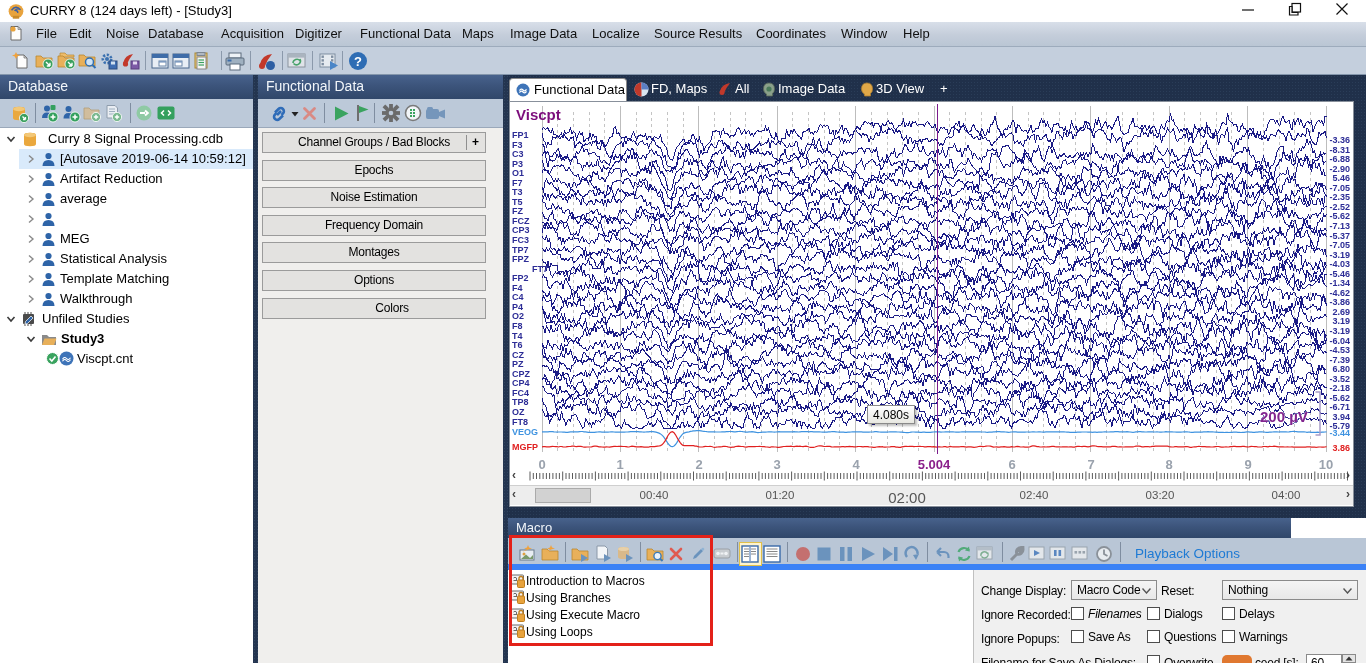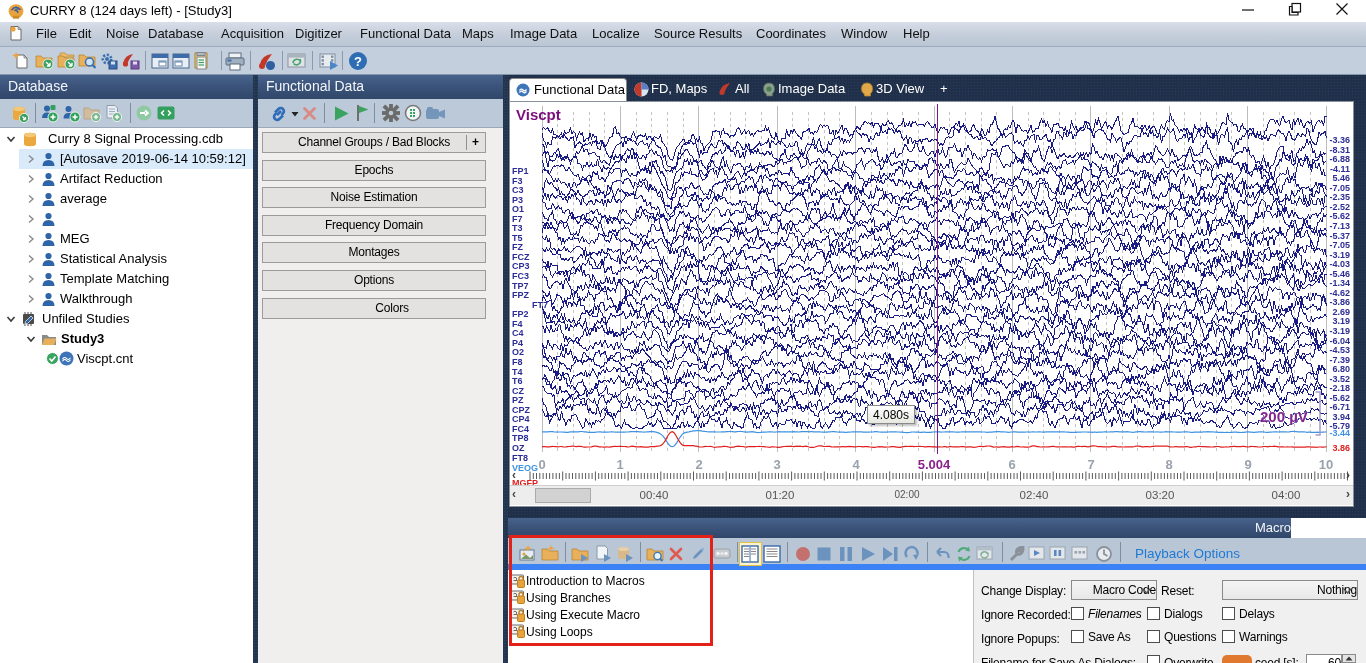--- a/index.html
+++ b/index.html
@@ -16,24 +16,24 @@
 #fdpanel{position:absolute;left:258px;top:75px;width:245px;height:588px;background:#f0efed;}
 .vsep{position:absolute;top:75px;width:5px;height:588px;background:#243550;background-image:radial-gradient(#31455f 0.7px,transparent 0.8px);background-size:3px 3px;}
 #rightzone{position:absolute;left:508px;top:75px;width:858px;height:443px;background:#20304a;background-image:radial-gradient(#2a3d58 0.8px,transparent 0.9px);background-size:3px 3px;}
 .row{position:absolute;left:0;width:253px;height:20px;font-size:13px;color:#000;}
 .row .lbl{position:absolute;top:2px;}
 .tbtn{position:absolute;left:262px;width:224px;height:21px;background:#e3e2e0;border:1px solid #9b9b9b;font-size:12px;letter-spacing:-0.2px;color:#000;text-align:center;line-height:19px;}
 #tabbar{position:absolute;left:508px;top:75px;width:858px;height:26px;}
 .tab{position:absolute;top:3px;height:23px;font-size:13px;color:#fff;}
 .tab.active{background:#fff;color:#000;border-radius:4px 4px 0 0;border:1px solid #8a8a8a;border-bottom:none;}
 #plot{position:absolute;left:509px;top:101px;width:845px;height:406px;background:#fff;border:1px solid #88909b;}
-.chlbl{position:absolute;left:2px;font-size:9px;font-weight:bold;color:#2c2c96;line-height:9px;margin-top:36px;}
+.chlbl{position:absolute;left:2px;font-size:9px;font-weight:bold;color:#2c2c96;line-height:9px;}
 .chval{position:absolute;right:3px;font-size:9px;font-weight:bold;color:#2c2c96;line-height:9px;text-align:right;}
 .axnum{position:absolute;font-size:13px;font-weight:bold;color:#9aa2ad;text-align:center;width:40px;}
-#macro{position:absolute;left:508px;top:518px;width:783px;height:145px;background:#404040;text-align:right;}
+#macro{position:absolute;left:508px;top:518px;width:783px;height:145px;background:#404040;}
 #macro .hdr{height:20px;font-size:13px;line-height:19px;}
 #mtool{position:absolute;left:0;top:20px;width:858px;height:32px;background:#b9c6d6;border-bottom:6px solid #3b82f6;}
 #mlist{position:absolute;left:0;top:52px;width:466px;height:93px;background:#fff;border-right:1px solid #c0c0c0;}
 .mrow{position:absolute;left:4px;height:17px;font-size:12px;color:#000;}
 #mopts{position:absolute;left:466px;top:52px;width:392px;height:93px;background:#f0f0f0;font-size:12px;letter-spacing:-0.2px;color:#000;}
 .cb{position:absolute;width:13px;height:13px;background:#fff;border:1px solid #4d4d4d;}
 .combo{position:absolute;height:20px;background:linear-gradient(#f4f4f4,#e8e8e8);border:1px solid #8a8a8a;font-size:12px;letter-spacing:-0.2px;padding:2px 0 0 5px;}
 #redrect{position:absolute;left:509px;top:535px;width:204px;height:111px;border:3px solid #e32119;z-index:50;}
 </style></head><body>
 <div id="titlebar">
@@ -501,21 +501,21 @@
       <path d="M20.0 369.5V378.5 M23.3 371.0V377.0 M26.5 371.0V377.0 M29.8 371.0V377.0 M33.1 371.0V377.0 M36.4 371.0V377.0 M39.6 371.0V377.0 M42.9 371.0V377.0 M46.2 371.0V377.0 M49.4 371.0V377.0 M52.7 369.5V378.5 M56.0 371.0V377.0 M59.2 371.0V377.0 M62.5 371.0V377.0 M65.8 371.0V377.0 M69.1 371.0V377.0 M72.3 371.0V377.0 M75.6 371.0V377.0 M78.9 371.0V377.0 M82.1 371.0V377.0 M85.4 369.5V378.5 M88.7 371.0V377.0 M91.9 371.0V377.0 M95.2 371.0V377.0 M98.5 371.0V377.0 M101.7 371.0V377.0 M105.0 371.0V377.0 M108.3 371.0V377.0 M111.6 371.0V377.0 M114.8 371.0V377.0 M118.1 369.5V378.5 M121.4 371.0V377.0 M124.6 371.0V377.0 M127.9 371.0V377.0 M131.2 371.0V377.0 M134.4 371.0V377.0 M137.7 371.0V377.0 M141.0 371.0V377.0 M144.3 371.0V377.0 M147.5 371.0V377.0 M150.8 369.5V378.5 M154.1 371.0V377.0 M157.3 371.0V377.0 M160.6 371.0V377.0 M163.9 371.0V377.0 M167.2 371.0V377.0 M170.4 371.0V377.0 M173.7 371.0V377.0 M177.0 371.0V377.0 M180.2 371.0V377.0 M183.5 369.5V378.5 M186.8 371.0V377.0 M190.0 371.0V377.0 M193.3 371.0V377.0 M196.6 371.0V377.0 M199.9 371.0V377.0 M203.1 371.0V377.0 M206.4 371.0V377.0 M209.7 371.0V377.0 M212.9 371.0V377.0 M216.2 369.5V378.5 M219.5 371.0V377.0 M222.7 371.0V377.0 M226.0 371.0V377.0 M229.3 371.0V377.0 M232.6 371.0V377.0 M235.8 371.0V377.0 M239.1 371.0V377.0 M242.4 371.0V377.0 M245.6 371.0V377.0 M248.9 369.5V378.5 M252.2 371.0V377.0 M255.4 371.0V377.0 M258.7 371.0V377.0 M262.0 371.0V377.0 M265.3 371.0V377.0 M268.5 371.0V377.0 M271.8 371.0V377.0 M275.1 371.0V377.0 M278.3 371.0V377.0 M281.6 369.5V378.5 M284.9 371.0V377.0 M288.1 371.0V377.0 M291.4 371.0V377.0 M294.7 371.0V377.0 M298.0 371.0V377.0 M301.2 371.0V377.0 M304.5 371.0V377.0 M307.8 371.0V377.0 M311.0 371.0V377.0 M314.3 369.5V378.5 M317.6 371.0V377.0 M320.8 371.0V377.0 M324.1 371.0V377.0 M327.4 371.0V377.0 M330.6 371.0V377.0 M333.9 371.0V377.0 M337.2 371.0V377.0 M340.5 371.0V377.0 M343.7 371.0V377.0 M347.0 369.5V378.5 M350.3 371.0V377.0 M353.5 371.0V377.0 M356.8 371.0V377.0 M360.1 371.0V377.0 M363.3 371.0V377.0 M366.6 371.0V377.0 M369.9 371.0V377.0 M373.2 371.0V377.0 M376.4 371.0V377.0 M379.7 369.5V378.5 M383.0 371.0V377.0 M386.2 371.0V377.0 M389.5 371.0V377.0 M392.8 371.0V377.0 M396.0 371.0V377.0 M399.3 371.0V377.0 M402.6 371.0V377.0 M405.9 371.0V377.0 M409.1 371.0V377.0 M412.4 369.5V378.5 M415.7 371.0V377.0 M418.9 371.0V377.0 M422.2 371.0V377.0 M425.5 371.0V377.0 M428.7 371.0V377.0 M432.0 371.0V377.0 M435.3 371.0V377.0 M438.6 371.0V377.0 M441.8 371.0V377.0 M445.1 369.5V378.5 M448.4 371.0V377.0 M451.6 371.0V377.0 M454.9 371.0V377.0 M458.2 371.0V377.0 M461.4 371.0V377.0 M464.7 371.0V377.0 M468.0 371.0V377.0 M471.3 371.0V377.0 M474.5 371.0V377.0 M477.8 369.5V378.5 M481.1 371.0V377.0 M484.3 371.0V377.0 M487.6 371.0V377.0 M490.9 371.0V377.0 M494.1 371.0V377.0 M497.4 371.0V377.0 M500.7 371.0V377.0 M504.0 371.0V377.0 M507.2 371.0V377.0 M510.5 369.5V378.5 M513.8 371.0V377.0 M517.0 371.0V377.0 M520.3 371.0V377.0 M523.6 371.0V377.0 M526.8 371.0V377.0 M530.1 371.0V377.0 M533.4 371.0V377.0 M536.7 371.0V377.0 M539.9 371.0V377.0 M543.2 369.5V378.5 M546.5 371.0V377.0 M549.7 371.0V377.0 M553.0 371.0V377.0 M556.3 371.0V377.0 M559.5 371.0V377.0 M562.8 371.0V377.0 M566.1 371.0V377.0 M569.4 371.0V377.0 M572.6 371.0V377.0 M575.9 369.5V378.5 M579.2 371.0V377.0 M582.4 371.0V377.0 M585.7 371.0V377.0 M589.0 371.0V377.0 M592.2 371.0V377.0 M595.5 371.0V377.0 M598.8 371.0V377.0 M602.1 371.0V377.0 M605.3 371.0V377.0 M608.6 369.5V378.5 M611.9 371.0V377.0 M615.1 371.0V377.0 M618.4 371.0V377.0 M621.7 371.0V377.0 M624.9 371.0V377.0 M628.2 371.0V377.0 M631.5 371.0V377.0 M634.8 371.0V377.0 M638.0 371.0V377.0 M641.3 369.5V378.5 M644.6 371.0V377.0 M647.8 371.0V377.0 M651.1 371.0V377.0 M654.4 371.0V377.0 M657.6 371.0V377.0 M660.9 371.0V377.0 M664.2 371.0V377.0 M667.5 371.0V377.0 M670.7 371.0V377.0 M674.0 369.5V378.5 M677.3 371.0V377.0 M680.5 371.0V377.0 M683.8 371.0V377.0 M687.1 371.0V377.0 M690.3 371.0V377.0 M693.6 371.0V377.0 M696.9 371.0V377.0 M700.2 371.0V377.0 M703.4 371.0V377.0 M706.7 369.5V378.5 M710.0 371.0V377.0 M713.2 371.0V377.0 M716.5 371.0V377.0 M719.8 371.0V377.0 M723.0 371.0V377.0 M726.3 371.0V377.0 M729.6 371.0V377.0 M732.9 371.0V377.0 M736.1 371.0V377.0 M739.4 369.5V378.5 M742.7 371.0V377.0 M745.9 371.0V377.0 M749.2 371.0V377.0 M752.5 371.0V377.0 M755.7 371.0V377.0 M759.0 371.0V377.0 M762.3 371.0V377.0 M765.6 371.0V377.0 M768.8 371.0V377.0 M772.1 369.5V378.5 M775.4 371.0V377.0 M778.6 371.0V377.0 M781.9 371.0V377.0 M785.2 371.0V377.0 M788.4 371.0V377.0 M791.7 371.0V377.0 M795.0 371.0V377.0 M798.3 371.0V377.0 M801.5 371.0V377.0 M804.8 369.5V378.5 M808.1 371.0V377.0 M811.3 371.0V377.0 M814.6 371.0V377.0 M817.9 371.0V377.0 M821.1 371.0V377.0 M824.4 371.0V377.0 M827.7 371.0V377.0 M831.0 371.0V377.0 M834.2 371.0V377.0 M837.5 369.5V378.5" stroke="#5a5a5a" stroke-width="1" fill="none"></path>
     </svg>
 <div style="position:absolute;left:6px;top:4px;font-size:15px;font-weight:bold;color:#7c0d7c;">Viscpt</div>
 <div class="chlbl" style="top:29px;">FP1</div>
 <div class="chval" style="top:34px;">-3.36</div>
 <div class="chlbl" style="top:39px;">F3</div>
 <div class="chval" style="top:44px;">-8.31</div>
 <div class="chlbl" style="top:48px;">C3</div>
 <div class="chval" style="top:53px;">-6.88</div>
 <div class="chlbl" style="top:58px;">P3</div>
-<div class="chval" style="top:63px;">-4.11</div>
+<div class="chval" style="top:63px;">-2.90</div>
 <div class="chlbl" style="top:67px;">O1</div>
 <div class="chval" style="top:72px;">5.46</div>
 <div class="chlbl" style="top:77px;">F7</div>
 <div class="chval" style="top:82px;">-7.05</div>
 <div class="chlbl" style="top:86px;">T3</div>
 <div class="chval" style="top:91px;">-2.35</div>
 <div class="chlbl" style="top:96px;">T5</div>
 <div class="chval" style="top:101px;">-2.52</div>
 <div class="chlbl" style="top:105px;text-align:right;">FZ</div>
 <div class="chval" style="top:110px;">-5.62</div>
@@ -584,21 +584,21 @@
 <div class="axnum" style="left:718px;top:355px;">9</div>
 <div class="axnum" style="left:796px;top:355px;">10</div>
 <div style="position:absolute;left:2px;top:366px;font-size:12px;font-weight:bold;color:#444;">‹</div>
 <div style="position:absolute;right:3px;top:366px;font-size:12px;font-weight:bold;color:#444;">›</div>
 <div style="position:absolute;left:0px;top:383px;width:843px;height:20px;background:#ededed;border-top:1px solid #cfcfcf;">
       <div style="position:absolute;left:25px;top:2px;width:56px;height:15px;background:#d2d2d2;border:1px solid #aaa;"></div>
       <div style="position:absolute;left:2px;top:1px;font-size:12px;font-weight:bold;color:#444;">‹</div>
       <div style="position:absolute;right:3px;top:1px;font-size:12px;font-weight:bold;color:#444;">›</div>
 <div style="position:absolute;left:124px;top:3px;width:40px;text-align:center;font-size:11.5px;color:#555;">00:40</div>
 <div style="position:absolute;left:250px;top:3px;width:40px;text-align:center;font-size:11.5px;color:#555;">01:20</div>
-<div style="position:absolute;left:377px;top:3px;width:40px;text-align:center;font-size:10px;color:#555;">02:00</div>
+<div style="position:absolute;left:377px;top:3px;width:40px;text-align:center;font-size:15px;color:#555;">02:00</div>
 <div style="position:absolute;left:504px;top:3px;width:40px;text-align:center;font-size:11.5px;color:#555;">02:40</div>
 <div style="position:absolute;left:630px;top:3px;width:40px;text-align:center;font-size:11.5px;color:#555;">03:20</div>
 <div style="position:absolute;left:756px;top:3px;width:40px;text-align:center;font-size:11.5px;color:#555;">04:00</div>
 </div>
 </div>
 <div id="macro">
 <div class="hdr">Macro</div>
 <div id="mtool">
 <svg class="abs" style="left:10px;top:7px;" width="18" height="18" viewBox="0 0 18 18">
         <rect x="2" y="5" width="14" height="10" fill="#e8edf2" stroke="#6b7a8a"></rect>

